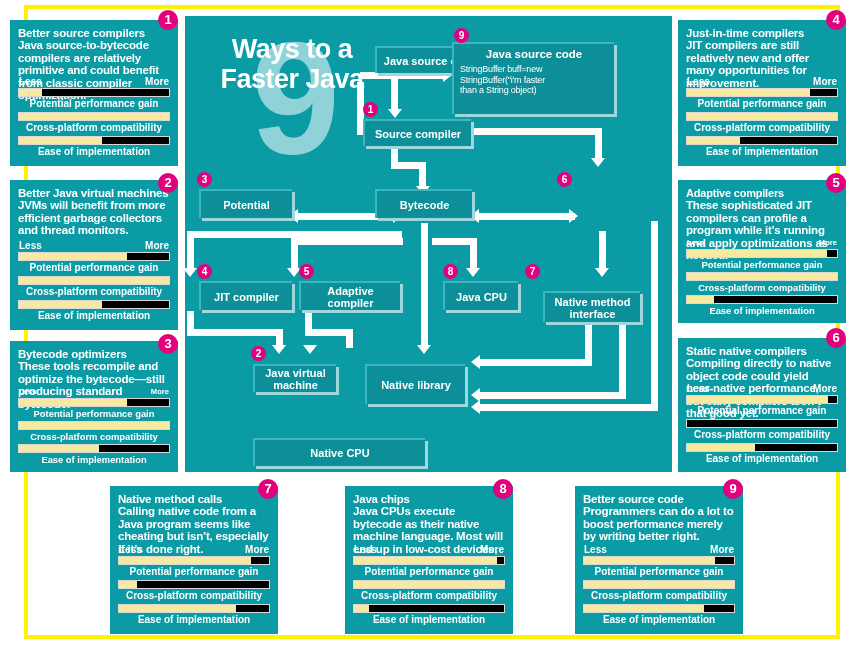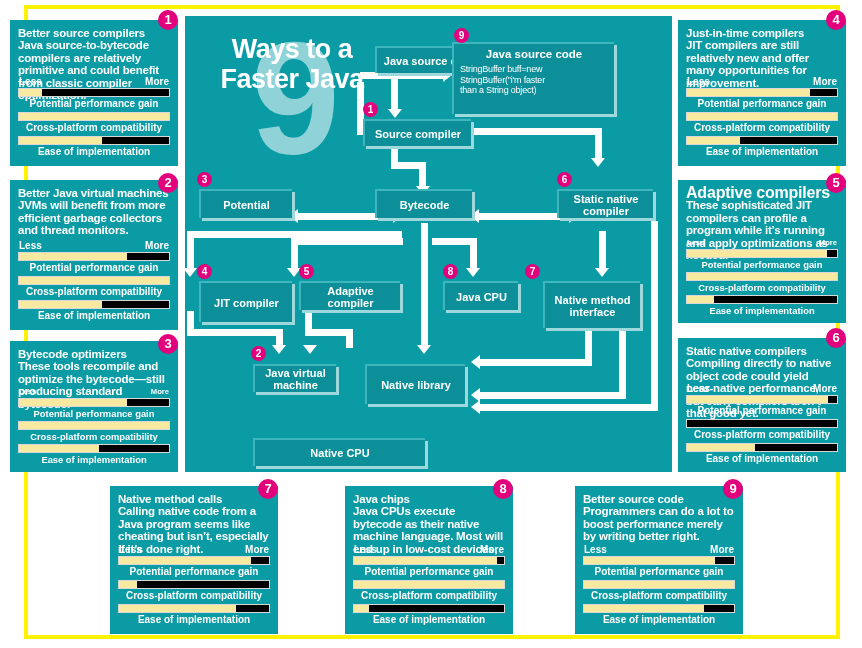--- a/index.html
+++ b/index.html
@@ -154,29 +154,28 @@
       <span class="c">StringBuffer("i'm faster</span>
       <span class="c">than a String object)</span>
     </div>
 
     <div class="box" style="left:178px;top:103px;width:108px;height:27px;">Source compiler</div>
 
     <div class="box" style="left:14px;top:173px;width:93px;height:29px;">Potential</div>
 
     <div class="box" style="left:190px;top:173px;width:97px;height:29px;">Bytecode</div>
 
-    <div class="box" style="left:372px;top:173px;width:96px;height:29px;">Static native compiler</div>
-
-    <div class="box" style="left:14px;top:265px;width:93px;height:41px;">JIT compiler</div>
+
+    <div class="box" style="left:14px;top:265px;width:93px;height:29px;">JIT compiler</div>
 
     <div class="box" style="left:114px;top:265px;width:101px;height:29px;">Adaptive compiler</div>
 
     <div class="box" style="left:258px;top:265px;width:75px;height:29px;">Java CPU</div>
 
-    <div class="box" style="left:358px;top:265px;width:97px;height:47px;">Native method interface</div>
+    <div class="box" style="left:358px;top:275px;width:97px;height:31px;">Native method interface</div>
 
     <div class="box" style="left:68px;top:348px;width:83px;height:28px;">Java virtual machine</div>
 
     <div class="box" style="left:180px;top:348px;width:100px;height:40px;">Native library</div>
 
 
     <div class="box" style="left:68px;top:422px;width:172px;height:28px;">Native CPU</div>
 
     <div class="badge sm" style="left:269px;top:12px;">9</div>
     <div class="badge sm" style="left:178px;top:86px;">1</div>
@@ -279,21 +278,21 @@
       <div class="mlabel">Cross-platform compatibility</div>
       <div class="bar">
           <i style="width:35%"></i>
         </div>
       <div class="mlabel">Ease of implementation</div>
     </div>
   </div>
   <div class="badge" style="left:826px;top:10px;">4</div>
 
   <div class="panel small" style="left:678px;top:180px;width:168px;height:143px;">
-    <div class="ttl" style="font-size:16px;line-height:12.4px;">Adaptive compilers</div>
+    <div class="ttl" style="font-size:11px;line-height:12.4px;">Adaptive compilers</div>
     <div class="body" style="font-size:11.5px;line-height:12.4px;">These sophisticated JIT compilers can profile a program while it’s running and apply optimizations as needed.</div>
     <div class="meters" style="position:absolute;left:8px;right:8px;bottom:5px;">
       <div class="lessmore">
         <span>Less</span>
         <span>More</span>
       </div>
       <div class="bar">
           <i style="width:93%"></i>
         </div>
       <div class="mlabel">Potential performance gain</div>

